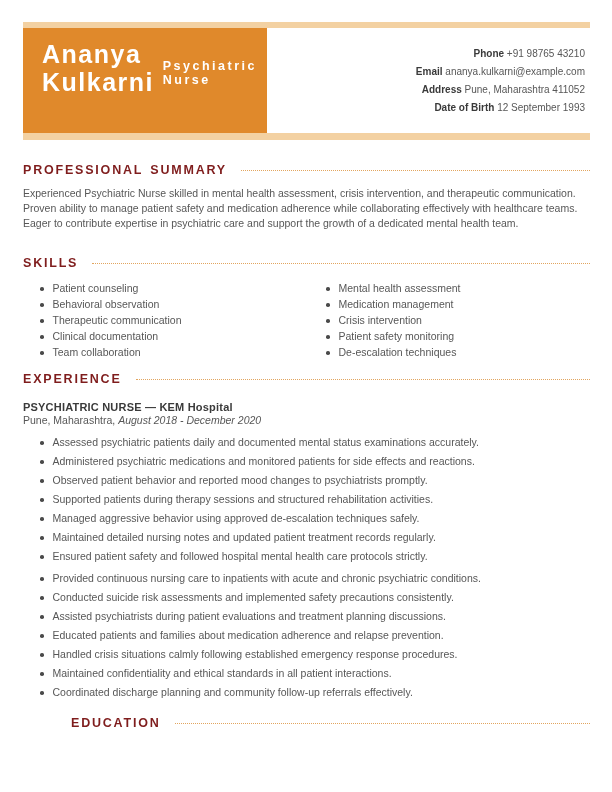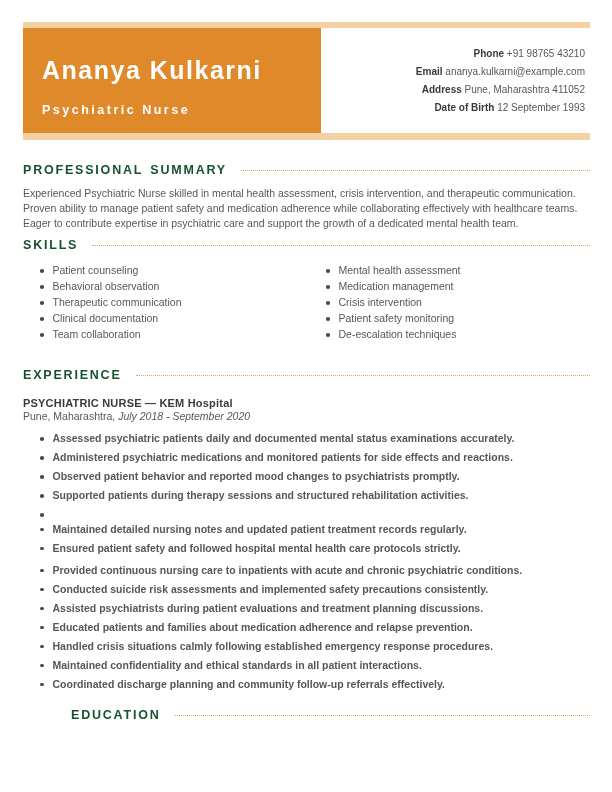--- a/index.html
+++ b/index.html
@@ -8,60 +8,60 @@
     width: 612px; height: 792px; position: relative; overflow: hidden;
     background: #ffffff;
     font-family: "Liberation Sans", "DejaVu Sans", sans-serif;
   }
   
   .strip { margin: 0 22px 0 23px; background: #F3D1A2; }
   .strip.top { margin-top: 22px; height: 6px; }
   .strip.bottom { height: 7px; }
   .header-row { margin: 0 22px 0 23px; display: flex; height: 105px; }
   .name-block {
-    width: 298px; background: #E0892B; color: #ffffff;
+    width: 244px; background: #E0892B; color: #ffffff;
     padding: 12px 10px 0 19px;
-    display: flex; flex-direction: column; justify-content: center;
+    display: flex; flex-direction: row; justify-content: center;
   }
   .name { font-size: 25px; font-weight: bold; letter-spacing: 1.5px; line-height: 1.12; }
   .job-role { font-size: 12.5px; font-weight: bold; letter-spacing: 2.5px; margin-top: 19px; }
   .contact {
     flex: 1; display: flex; flex-direction: column; justify-content: center;
     align-items: flex-end; padding-right: 5px; row-gap: 7px;
     font-size: 10px; color: #575757; line-height: 11px;
   }
   .contact-row { white-space: nowrap; }
   .contact-row .label { font-weight: bold; color: #3a3a3a; }
   
   .content { margin: 0 22px 0 23px; }
   .section-heading {
     display: flex; align-items: center;
     font-size: 12.5px; font-weight: bold; letter-spacing: 1.8px; word-spacing: 2px;
-    color: #14532d; margin: 0; line-height: 13px;
+    color: #7f1d1d; margin: 0; line-height: 13px;
   }
   .section-heading .rule { flex: 1; border-top: 1px dotted #E2A55F; margin-left: 14px; height: 0; }
   #summary-heading { margin-top: 24px; }
   .summary-text { margin: 9px 0 0 0; font-size: 10.5px; line-height: 15px; color: #575757; width: 565px; }
-  #skills-heading { margin-top: 8px; }
+  #skills-heading { margin-top: 26px; }
   .skills-grid { margin-top: 12px; display: grid; grid-template-columns: 286px auto; }
   ul.bullet-list { list-style: none; margin: 0; padding: 0 0 0 17px; }
   li.bullet-item { display: flex; font-size: 10.5px; color: #575757; line-height: 13px; }
   .skills-grid li.bullet-item { margin-bottom: 3px; }
   .bullet-dot {
     width: 3.5px; height: 3.5px; border-radius: 50%; background: #4a4a4a;
     flex: 0 0 3.5px; margin: 5px 9px 0 0;
   }
-  #experience-heading { margin-top: 25px; }
+  #experience-heading { margin-top: 11px; }
   .job-header { margin-top: 15px; }
   .job + .job .job-header { margin-top: 9px; }
   .job-title-line { font-size: 11px; font-weight: bold; color: #3a3a3a; letter-spacing: 0.2px; line-height: 13px; }
   .job-meta { font-size: 10.5px; color: #575757; line-height: 13px; }
   .job-meta .dates { font-style: italic; }
   .job ul.bullet-list { margin-top: 9px; }
-  .job li.bullet-item { margin-bottom: 6px; font-weight: bold; }
+  .job li.bullet-item { margin-bottom: 6px; }
   #education-heading { margin-top: 18px; padding-left: 48px; }
 </style>
 </head>
 <body>
 
 <div class="page">
 
   <div class="strip top"></div>
   <div class="header-row">
     <div class="name-block">
@@ -137,41 +137,42 @@
     </div>
 
     <h2 class="section-heading" id="experience-heading">
       <span>EXPERIENCE</span>
       <span class="rule"></span>
     </h2>
 
     <div class="job">
       <div class="job-header">
         <div class="job-title-line">PSYCHIATRIC NURSE — KEM Hospital</div>
-        <div class="job-meta"><span>Pune, Maharashtra,</span> <span class="dates">July 2018 - September 2020</span></div>
+        <div class="job-meta"><span>Pune, Maharashtra,</span> <span class="dates">August 2018 - December 2020</span></div>
       </div>
       <ul class="bullet-list">
         <li class="bullet-item">
             <span class="bullet-dot"></span>
             <span>Assessed psychiatric patients daily and documented mental status examinations accurately.</span>
           </li>
         <li class="bullet-item">
             <span class="bullet-dot"></span>
             <span>Administered psychiatric medications and monitored patients for side effects and reactions.</span>
           </li>
         <li class="bullet-item">
             <span class="bullet-dot"></span>
             <span>Observed patient behavior and reported mood changes to psychiatrists promptly.</span>
           </li>
         <li class="bullet-item">
             <span class="bullet-dot"></span>
             <span>Supported patients during therapy sessions and structured rehabilitation activities.</span>
           </li>
         <li class="bullet-item">
             <span class="bullet-dot"></span>
+            <span>Managed aggressive behavior using approved de-escalation techniques safely.</span>
           </li>
         <li class="bullet-item">
             <span class="bullet-dot"></span>
             <span>Maintained detailed nursing notes and updated patient treatment records regularly.</span>
           </li>
         <li class="bullet-item">
             <span class="bullet-dot"></span>
             <span>Ensured patient safety and followed hospital mental health care protocols strictly.</span>
           </li>
       </ul>

